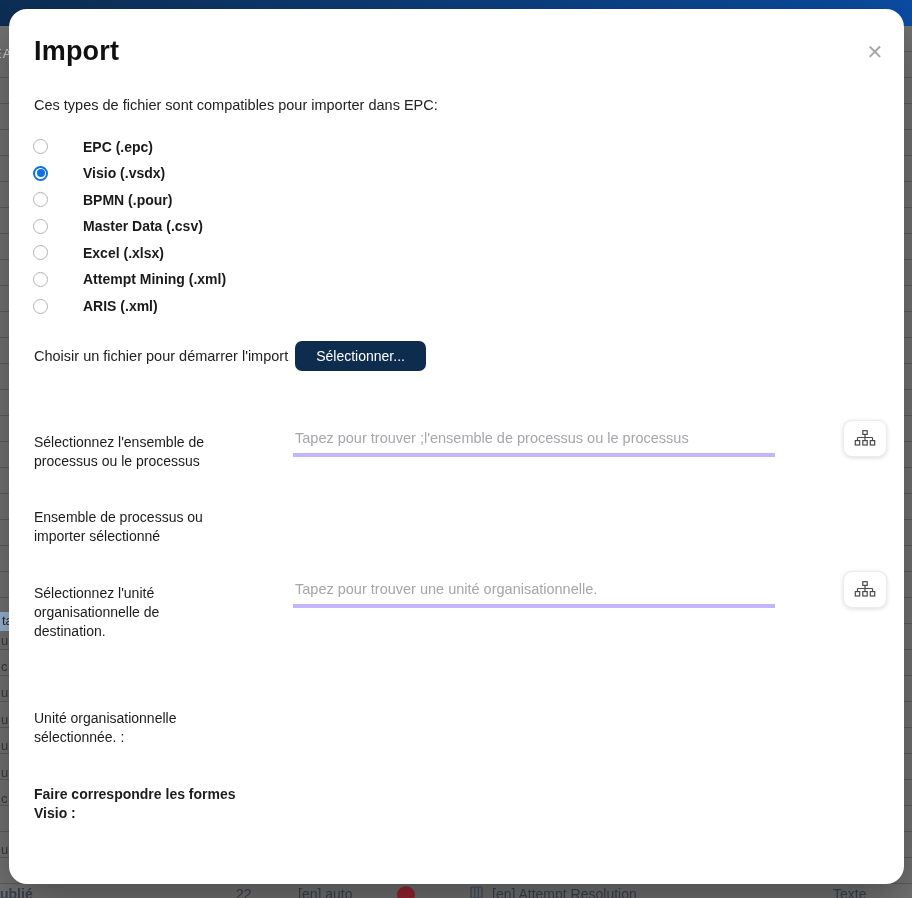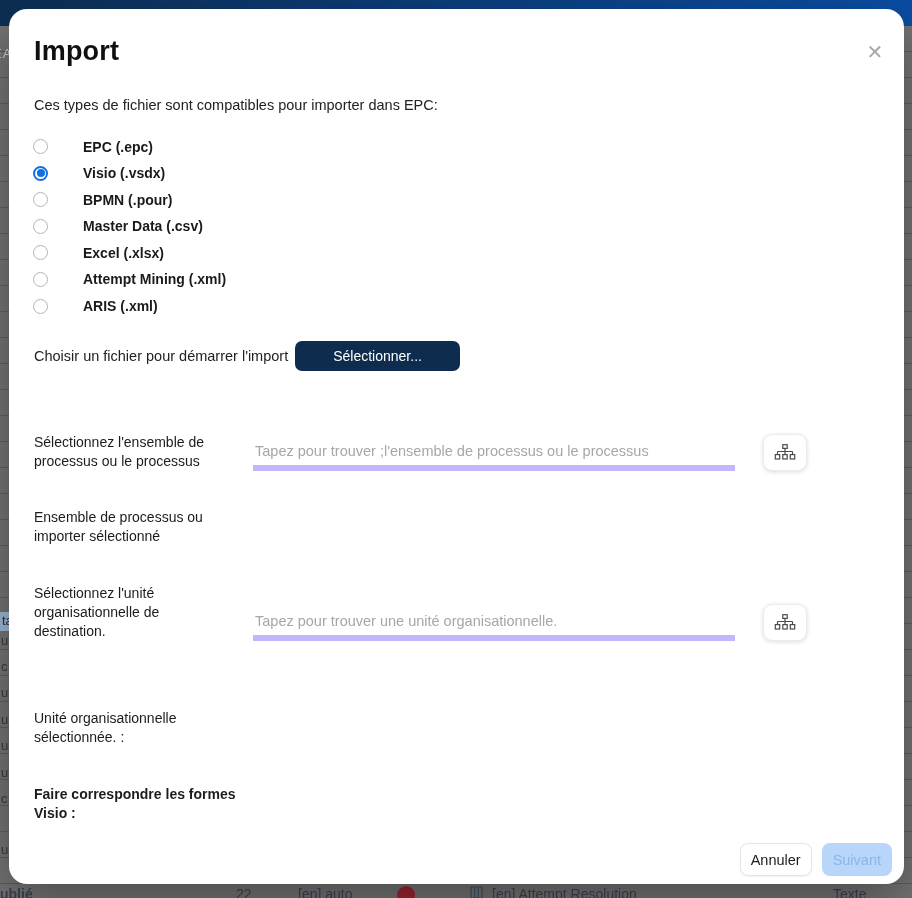--- a/index.html
+++ b/index.html
@@ -71,33 +71,33 @@
   .radio-row.selected .radio-circle { border: 2px solid var(--radio-blue, #1070e5); }
   .radio-row.selected .radio-circle::after {
     content: ""; position: absolute; inset: 1.5px; border-radius: 50%;
     background: var(--radio-blue, #1070e5);
   }
   .radio-label { margin-left: 7px; font-size: 14px; font-weight: 700; color: #1a1a1a; padding-left: 28px; }
 
   .file-row { position: absolute; top: 332px; left: 25px; display: flex; align-items: center; height: 30px; }
   .file-label { font-size: 14.5px; color: #222; }
   .select-btn {
-    margin-left: 7px; height: 30px; padding: 0 38px;
+    margin-left: 7px; height: 30px; padding: 0 21px;
     background: var(--primary, #0e2c4e); color: #fff; font-size: 14px;
     border: none; border-radius: 7px; cursor: pointer;
     font-family: "Liberation Sans", "DejaVu Sans", sans-serif;
   }
 
-  .form-row { position: absolute; left: 25px; display: flex; align-items: flex-end; }
+  .form-row { position: absolute; left: 25px; display: flex; align-items: flex-start; gap: 40px; }
   .row-process { top: 411px; }
   .row-org { top: 562px; }
   .form-label { width: 219px; padding-right: 22px; padding-top: 13px; font-size: 14px; line-height: 19px; color: #1c1c1e; }
   .underline-input {
     width: 482px; height: 37px; border: none; outline: none;
-    border-bottom: 6px solid #c4b5fd; background: transparent;
+    border-bottom: 4px solid #c4b5fd; background: transparent;
     font-size: 14.5px; color: #222; padding: 10px 2px 8px;
     font-family: "Liberation Sans", "DejaVu Sans", sans-serif;
   }
   .underline-input::placeholder { color: #a6a6ab; opacity: 1; }
   .icon-btn {
     margin-left: 28px; width: 44px; height: 37px;
     background: #fff; border: 1px solid #ececf0; border-radius: 9px;
     box-shadow: 0 1px 4px rgba(0,0,0,0.14);
     display: flex; align-items: center; justify-content: center; cursor: pointer;
   }
@@ -223,17 +223,13 @@
         <rect x="1.3" y="10.6" width="4.4" height="4.4"></rect>
         <rect x="8.8" y="10.6" width="4.4" height="4.4"></rect>
         <rect x="16.3" y="10.6" width="4.4" height="4.4"></rect>
       </svg>
     </button>
   </div>
 
   <div class="static-label static-org-selected">Unité organisationnelle sélectionnée. :</div>
   <div class="static-label static-match-shapes">Faire correspondre les formes Visio :</div>
 
-  <div class="modal-footer">
-    <button class="btn-cancel">Annuler</button>
-    <button class="btn-next" disabled="">Suivant</button>
-  </div>
 </div>
 
 </body></html>

